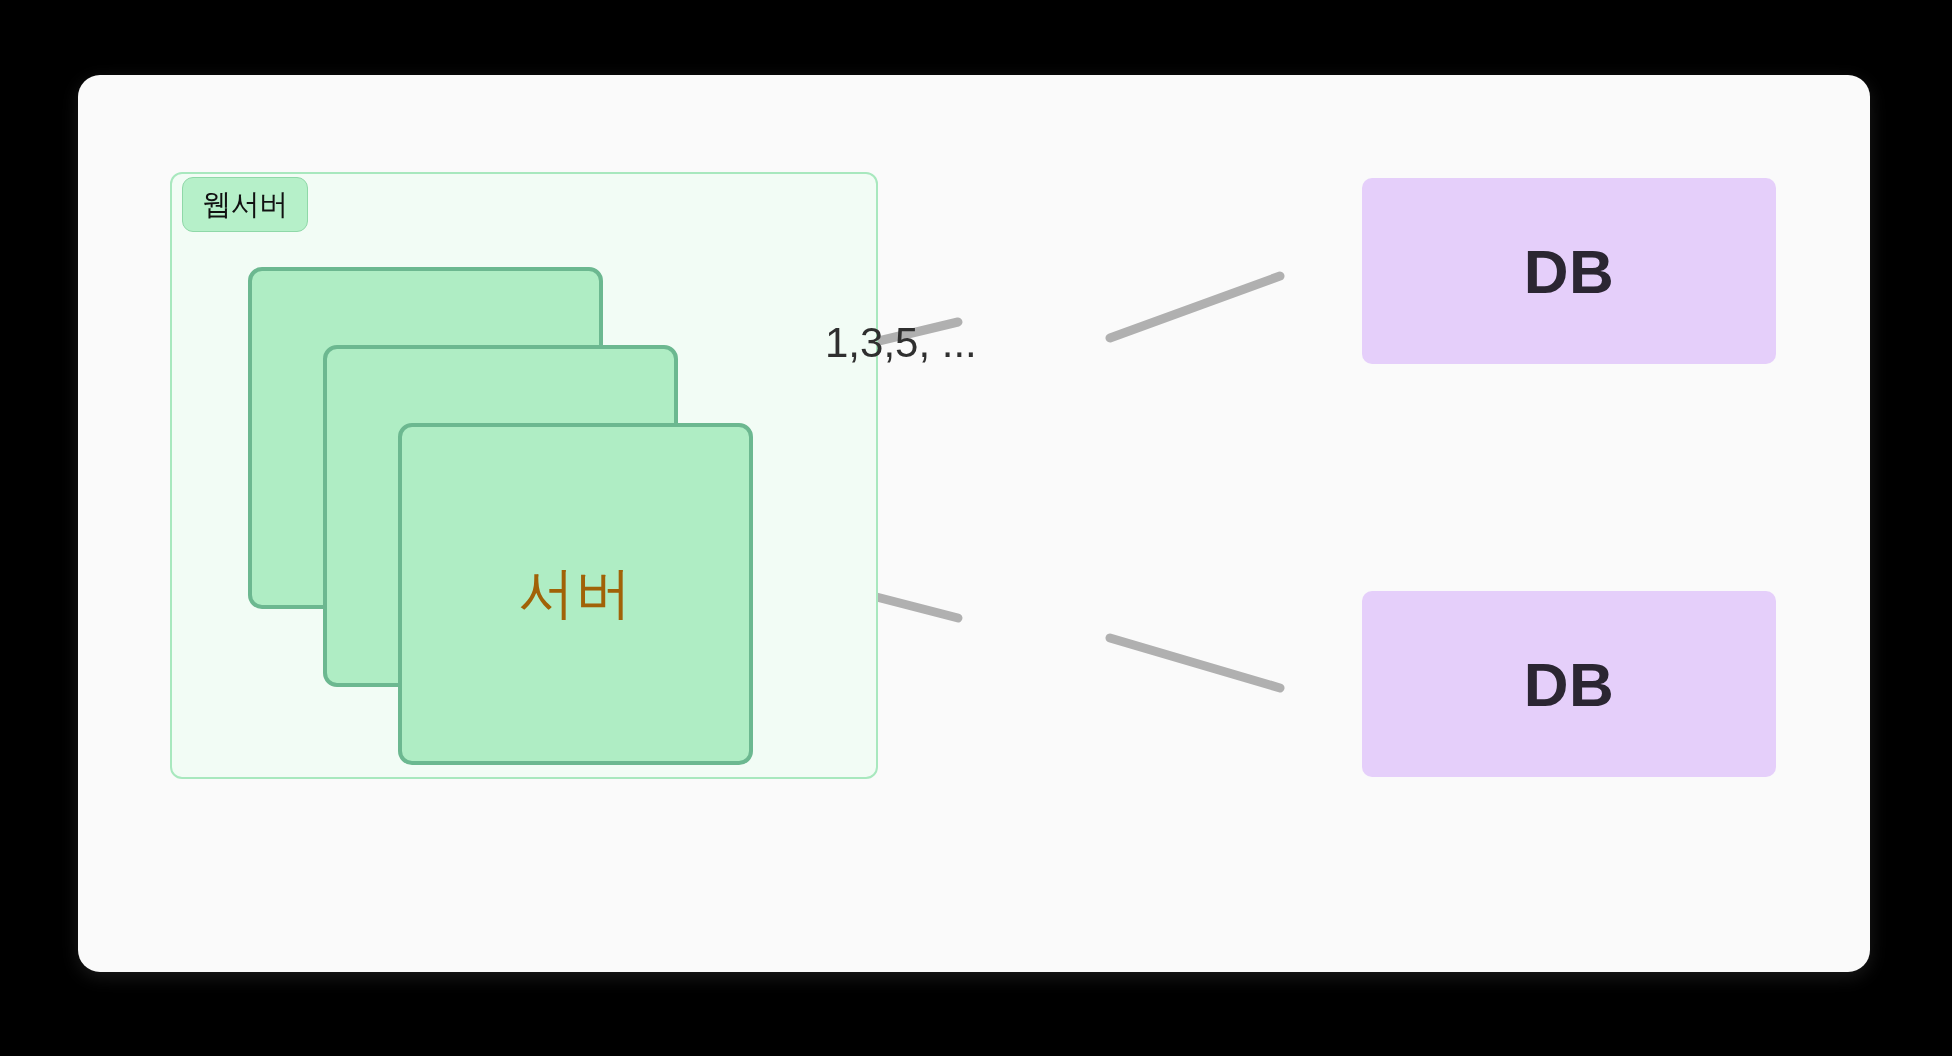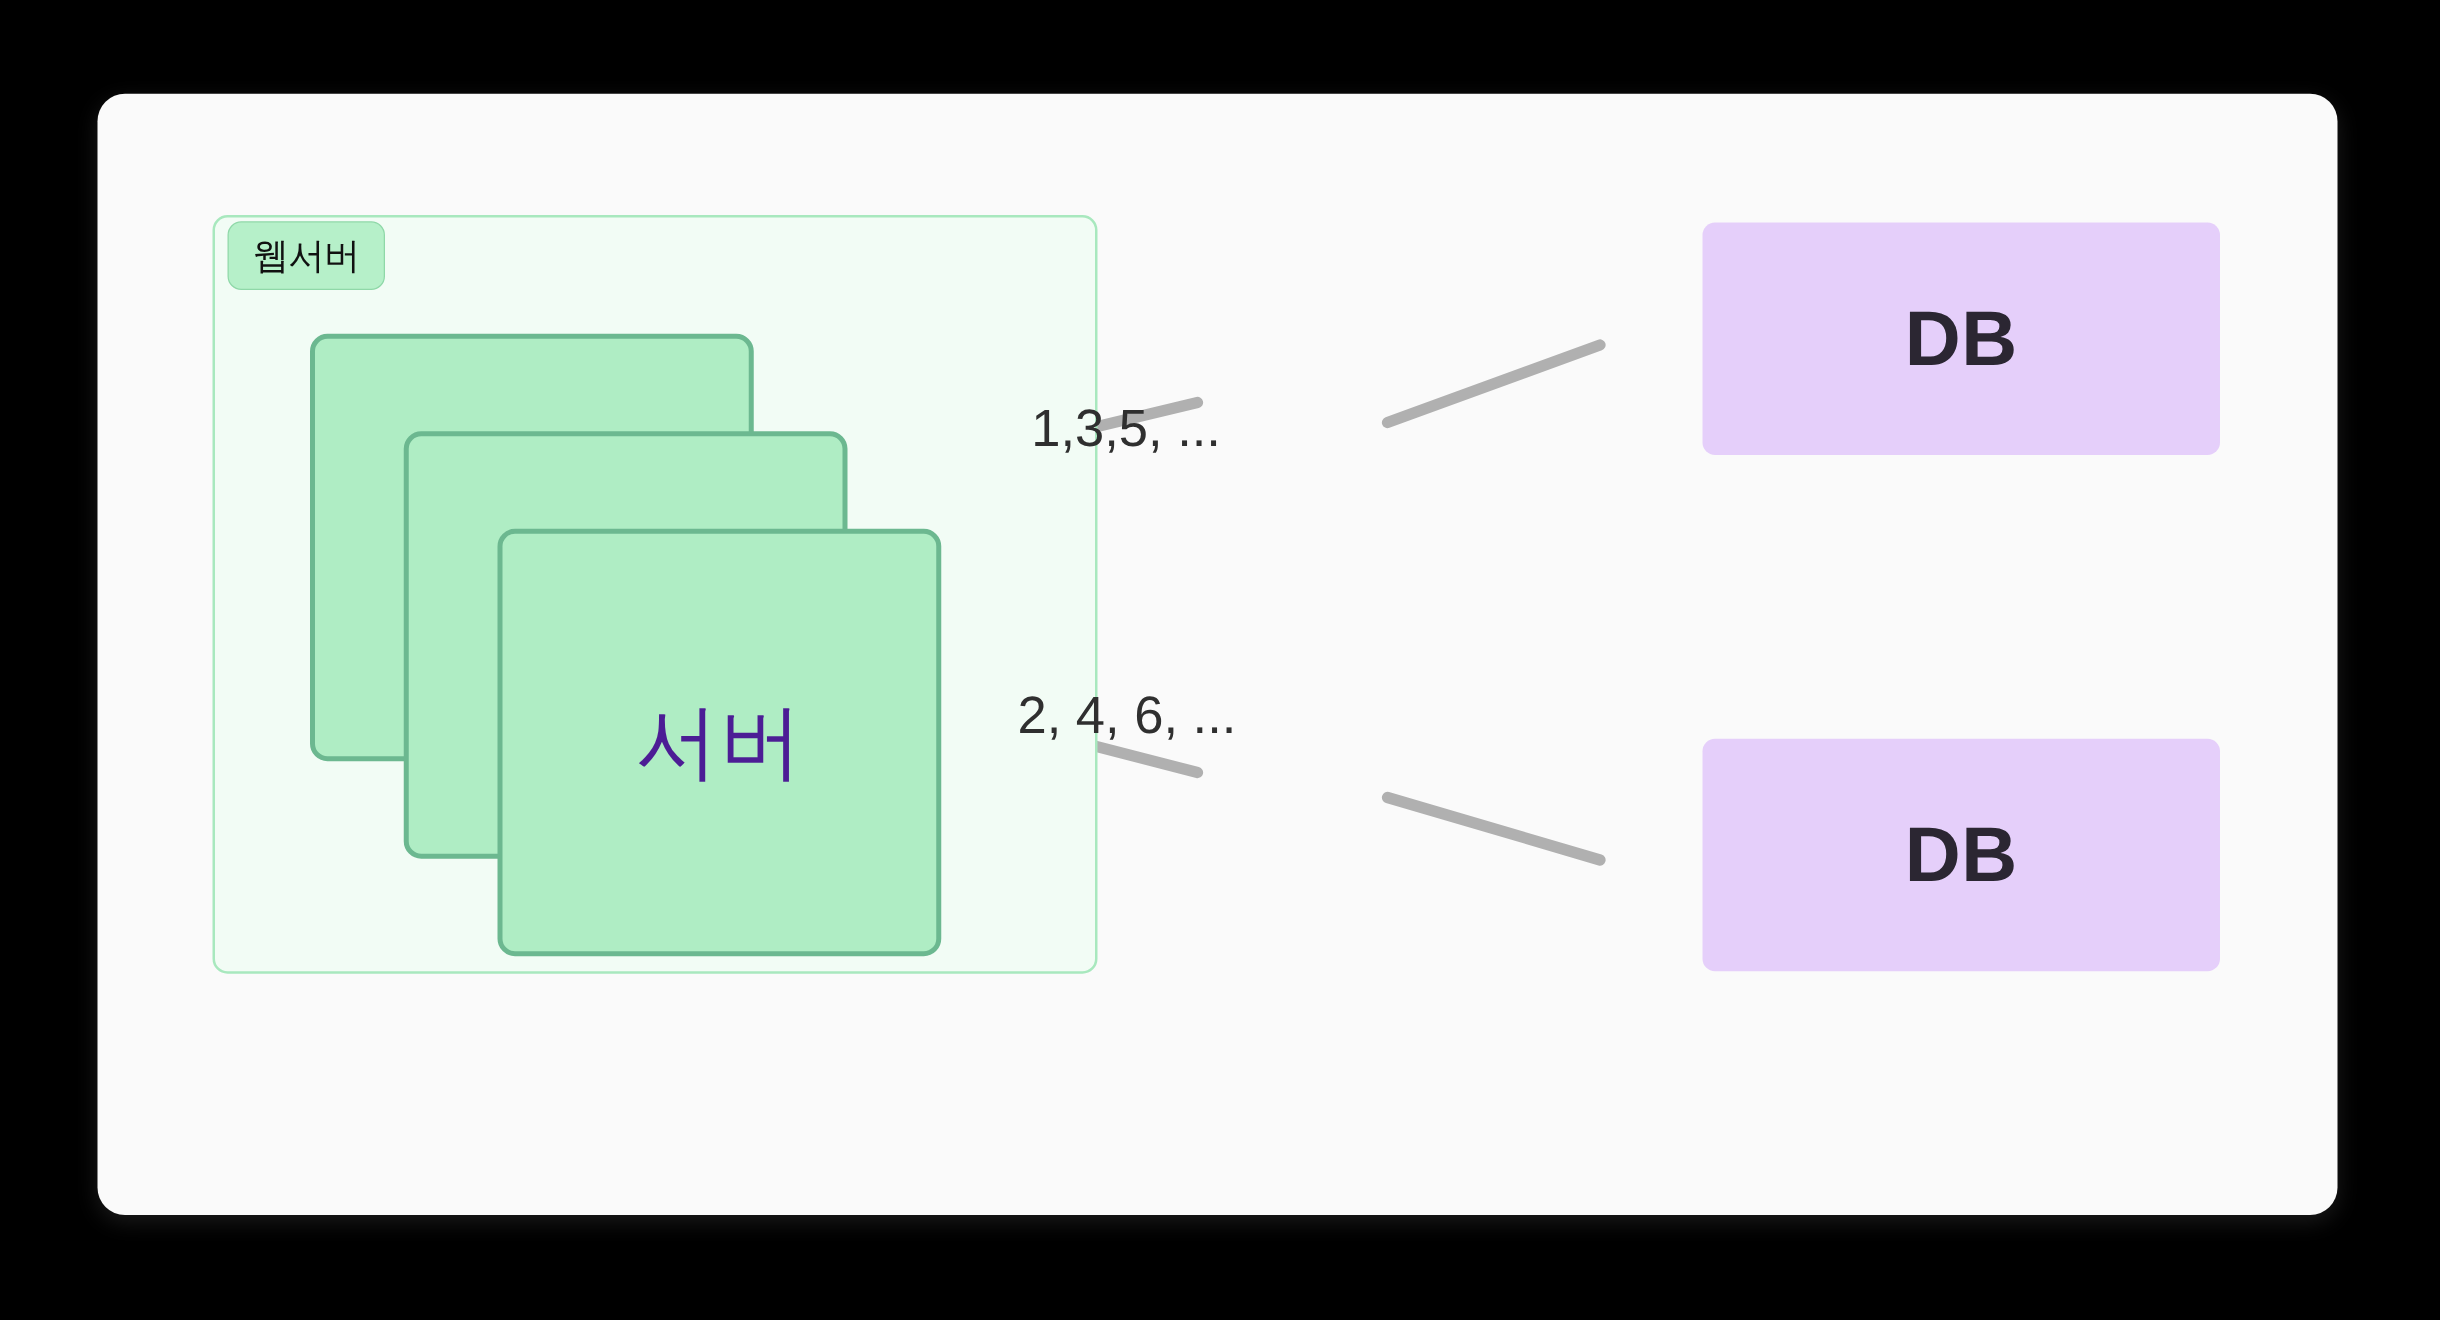--- a/index.html
+++ b/index.html
@@ -100,22 +100,22 @@
   .server-card-back   { left: 170px; top: 192px; }
   .server-card-mid    { left: 245px; top: 270px; }
   .server-card-front  {
     left: 320px;
     top: 348px;
     display: flex;
     align-items: center;
     justify-content: center;
   }
   .server-card-label {
-    font-size: 66px;
-    color: #4c1d95;
+    font-size: 56px;
+    color: #a16207;
     letter-spacing: 1px;
     white-space: nowrap;
   }
 
   
   .db-box {
     position: absolute;
     width: 414px;
     height: 186px;
     background: #E5CFFA;
@@ -167,21 +167,20 @@
 
     <div class="server-stack">
       <div class="server-card server-card-back"></div>
       <div class="server-card server-card-mid"></div>
       <div class="server-card server-card-front">
         <span class="server-card-label">서버</span>
       </div>
     </div>
 
     <div class="edge-label edge-label-upper">1,3,5, ...</div>
-    <div class="edge-label edge-label-lower">2, 4, 6, ...</div>
 
     <div class="db-box db-box-primary">
       <span class="db-label">DB</span>
     </div>
 
     <div class="db-box db-box-secondary">
       <span class="db-label">DB</span>
     </div>
 
   </div>

